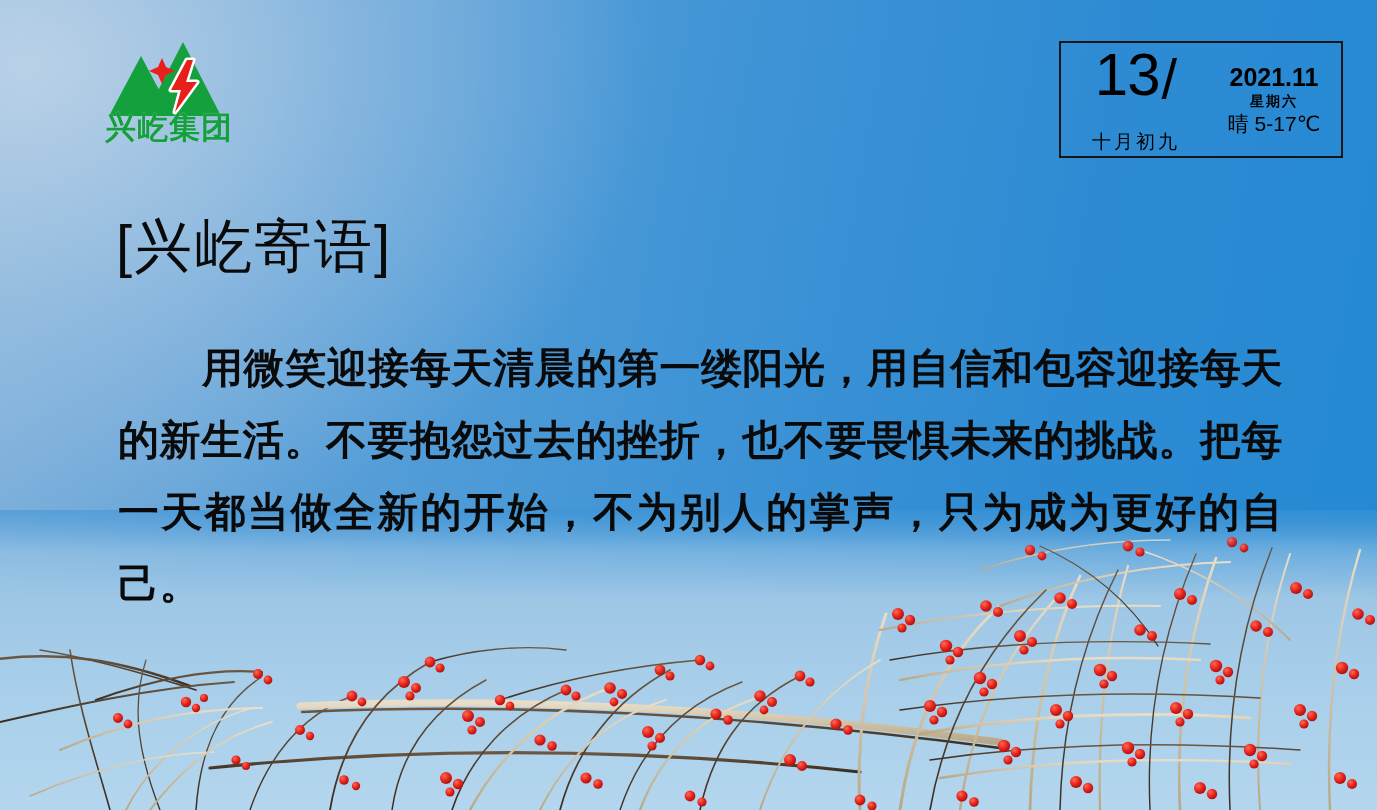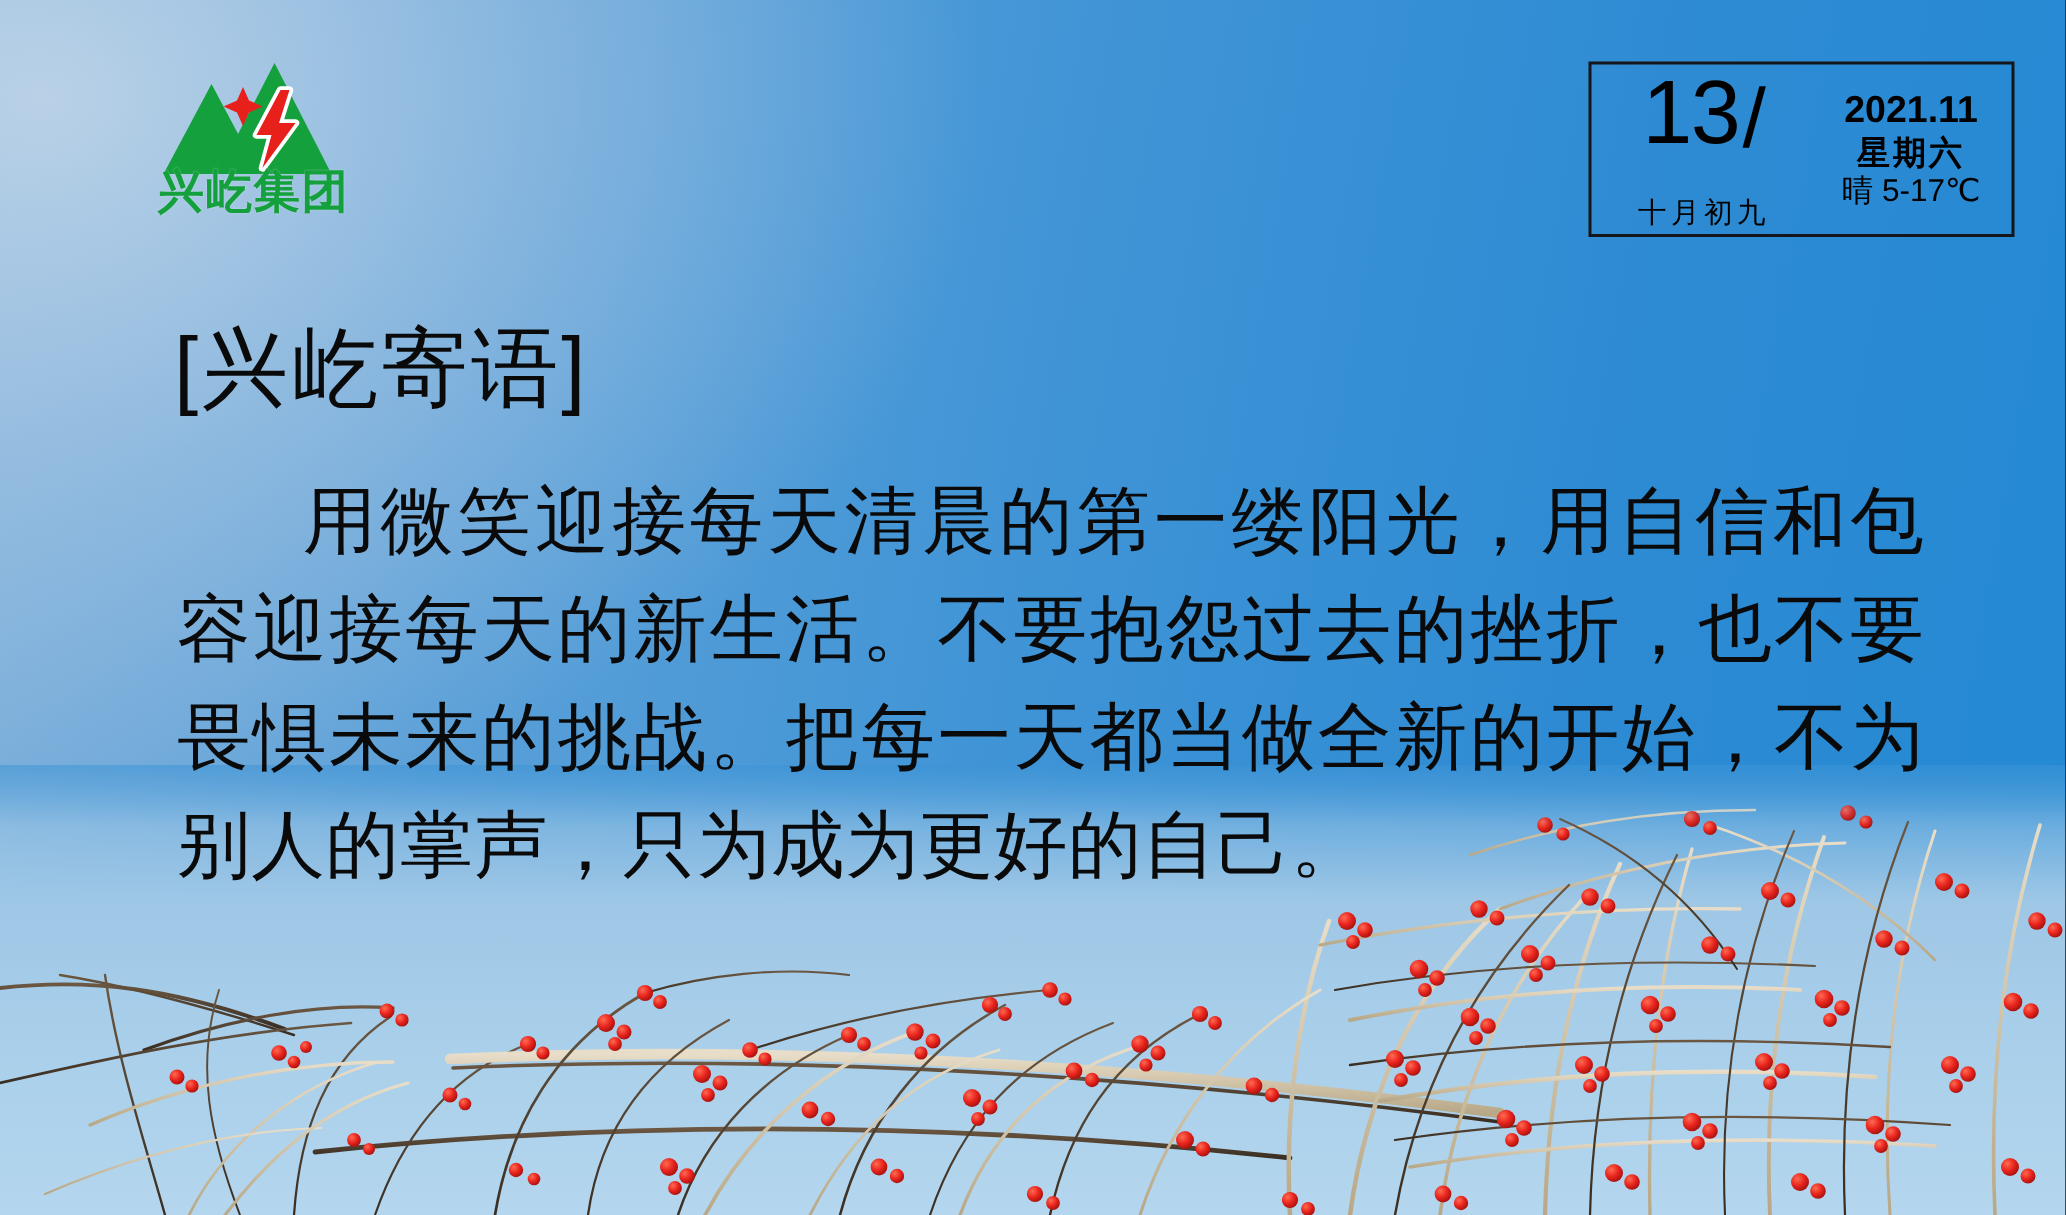--- a/index.html
+++ b/index.html
@@ -108,42 +108,42 @@
   .date-right {
     flex: 1 1 auto;
     display: flex;
     flex-direction: column;
     align-items: center;
     justify-content: center;
     gap: 4px;
     padding-right: 4px;
   }
   .ym { font-size: 25px; font-weight: 700; color: #000; line-height: 1.05; letter-spacing: 0px; }
-  .weekday { font-size: 22px; font-weight: 700; color: #000; line-height: 1.05; letter-spacing: 2px; }
+  .weekday { font-size: 14px; font-weight: 700; color: #000; line-height: 1.05; letter-spacing: 2px; }
   .weather { font-size: 21px; font-weight: 400; color: #000; line-height: 1.05; white-space: nowrap; }
 
   
   .headline {
     position: absolute;
     left: 116px;
     top: 214px;
     font-size: 58px;
     font-weight: 400;
     color: #0a0a0a;
     letter-spacing: 2px;
     line-height: 1.1;
     white-space: nowrap;
   }
   .body-text {
     position: absolute;
     left: 118px;
-    top: 312px;
+    top: 332px;
     width: 1165px;
-    font-size: 49px;
-    font-weight: 400;
+    font-size: 41px;
+    font-weight: 700;
     color: #0a0a0a;
     line-height: 72px;
     letter-spacing: 0.5px;
     text-indent: 84px;
     text-align: justify;
     text-justify: inter-character;
   }
 </style>
 </head>
 <body>

